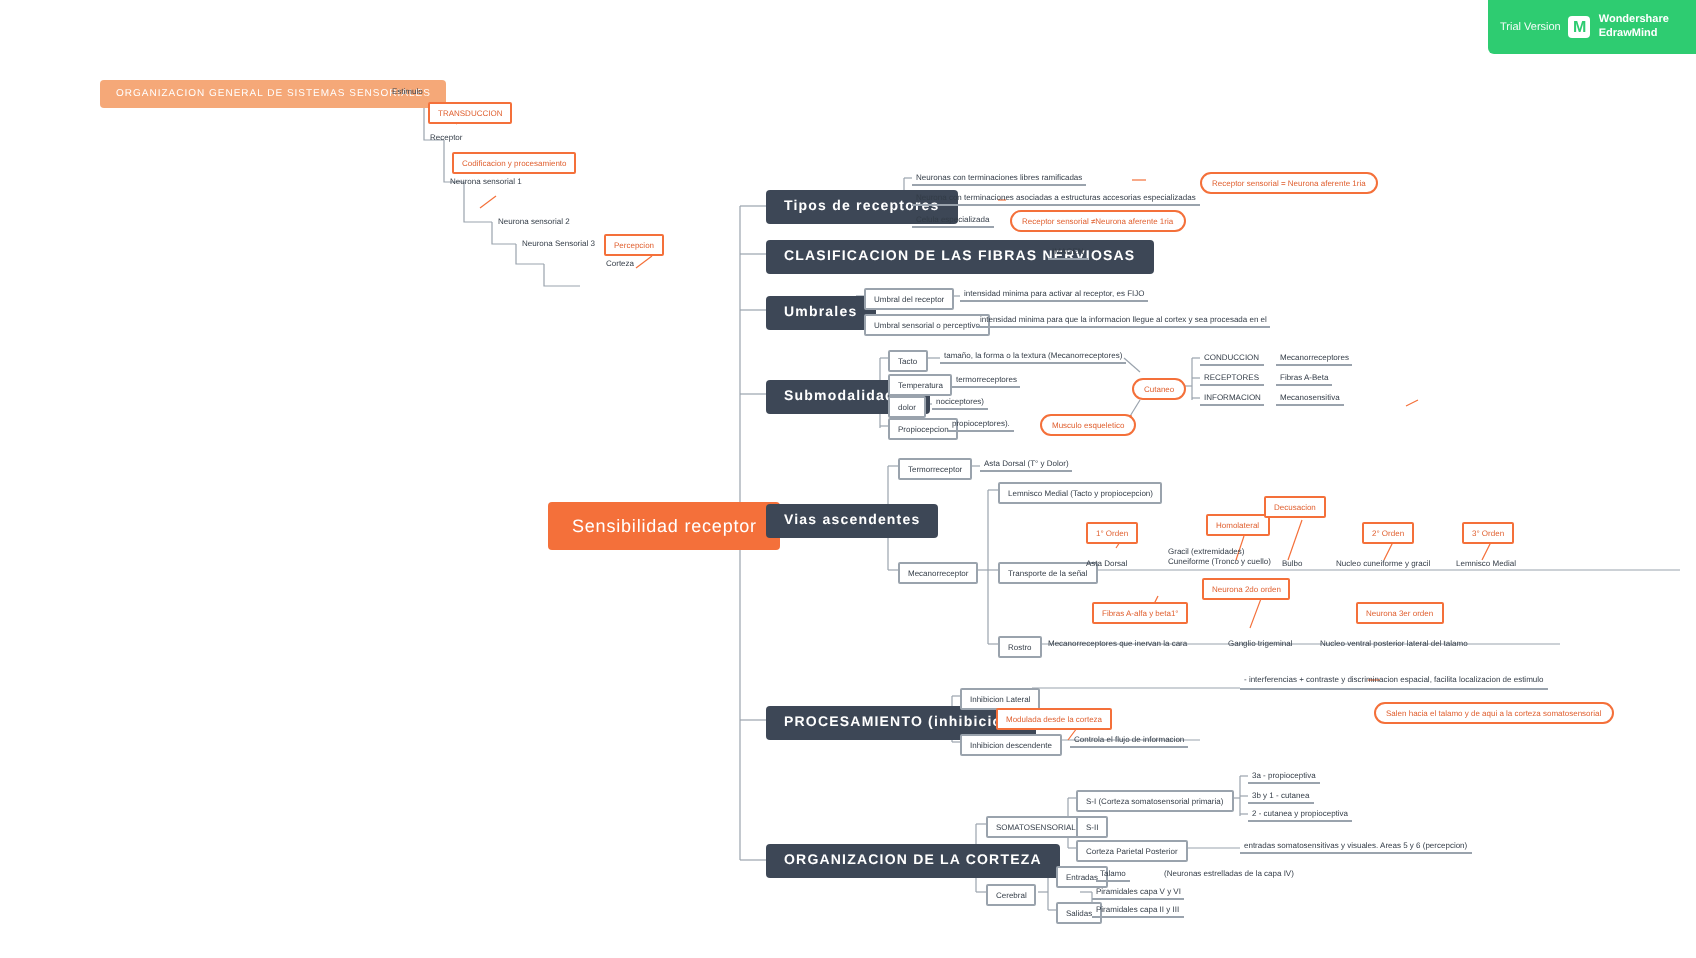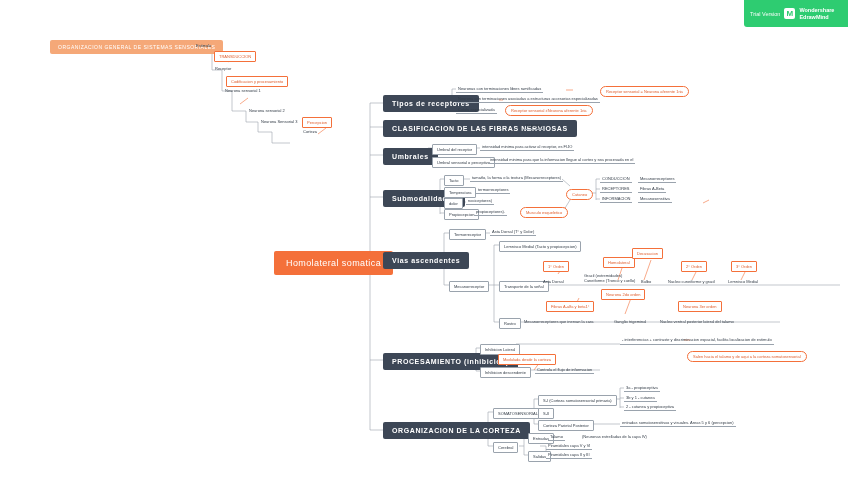--- a/index.html
+++ b/index.html
@@ -206,21 +206,21 @@
   <div class="node plain" style="left:194px; top:42px;">Estimulo</div>
   <div class="node callout-sq" style="left:214px; top:51px;">TRANSDUCCION</div>
   <div class="node plain" style="left:213px; top:65px;">Receptor</div>
   <div class="node callout-sq" style="left:226px; top:76px;">Codificacion y procesamiento</div>
   <div class="node plain" style="left:223px; top:87px;">Neurona sensorial 1</div>
   <div class="node plain" style="left:247px; top:107px;">Neurona sensorial 2</div>
   <div class="node plain" style="left:259px; top:118px;">Neurona Sensorial 3</div>
   <div class="node callout-sq" style="left:302px; top:117px;">Percepcion</div>
   <div class="node plain" style="left:301px; top:128px;">Corteza</div>
 
-  <div class="node root" style="left:274px; top:251px;">Homolateral somatica</div>
+  <div class="node root" style="left:274px; top:251px;">Sensibilidad receptor</div>
 
   <div class="node main-branch" style="left:383px; top:95px;">Tipos de receptores</div>
   <div class="node underlined" style="left:456px; top:85px;">Neuronas con terminaciones libres ramificadas</div>
   <div class="node underlined" style="left:456px; top:95px;">Neurona con terminaciones asociadas a estructuras accesorias especializadas</div>
   <div class="node underlined" style="left:456px; top:106px;">Celula especializada</div>
   <div class="node callout" style="left:600px; top:86px;">Receptor sensorial = Neurona aferente 1ria</div>
   <div class="node callout" style="left:505px; top:105px;">Receptor sensorial ≠Neurona aferente 1ria</div>
 
   <div class="node main-branch" style="left:383px; top:120px;">CLASIFICACION DE LAS FIBRAS NERVIOSAS</div>
   <div class="node underlined" style="left:524px; top:122px;">IMAGEN</div>

